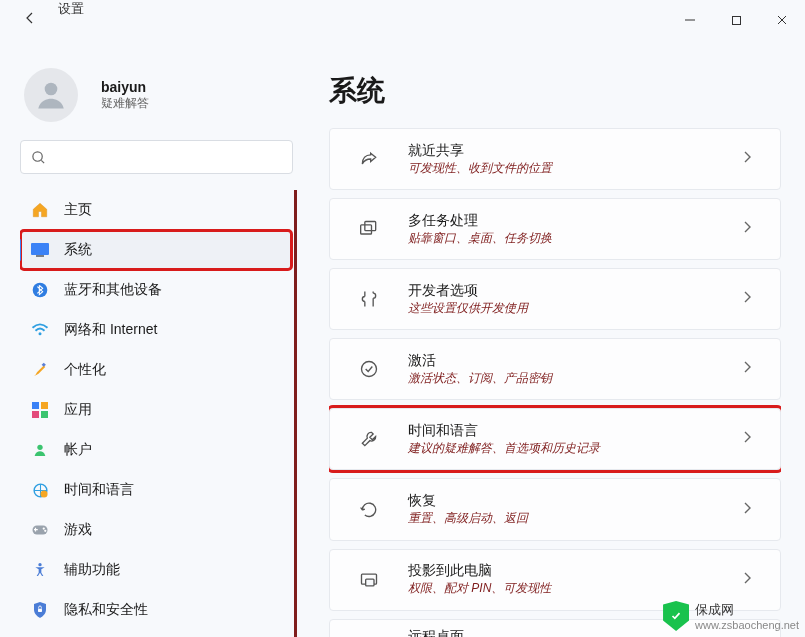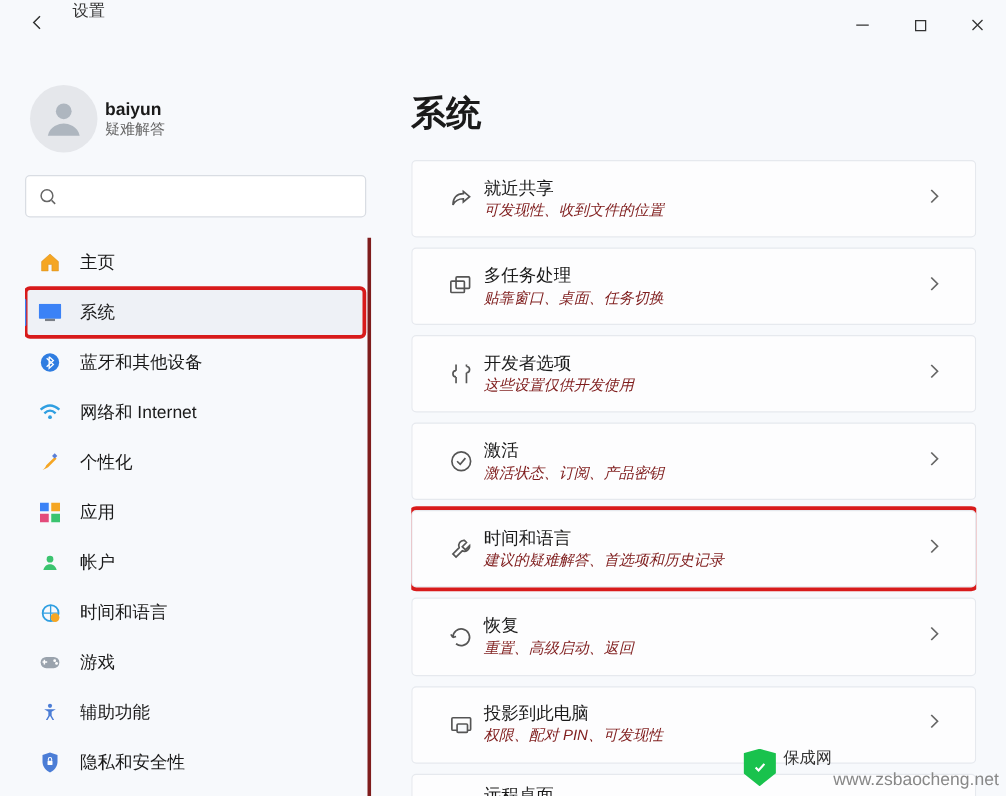--- a/index.html
+++ b/index.html
@@ -36,21 +36,21 @@
   .body-row {
     display:flex;
     height: calc(637px - 48px);
   }
   .sidebar {
     width: 305px;
     padding: 12px 8px 0 20px;
     display:flex; flex-direction:column;
   }
   .account {
-    display:flex; align-items:center; gap:6px; padding:8px 4px 18px 4px;
+    display:flex; align-items:center; gap:23px; padding:8px 4px 18px 4px;
   }
   .avatar {
     width:54px; height:54px; border-radius:50%;
     background: #e5e7eb; display:flex; align-items:center; justify-content:center;
     color:#9aa3ad;
   }
   .acct-name { font-size:14px; font-weight:600; }
   .acct-sub { font-size:12px; color:#666; }
   .searchbox {
     display:flex; align-items:center;
@@ -101,21 +101,21 @@
     height: 520px;
     overflow:hidden;
   }
   .card {
     background:#fdfdfe;
     border:1px solid #e6e9ee;
     border-radius:4px;
     display:flex; align-items:center;
     padding:0 28px;
     height:64px;
-    gap:7px;
+    gap:28px;
     position:relative;
   }
   .card.tight { height:62px; }
   .card .ico { width:22px; color:#555; display:flex; justify-content:center; }
   .card-titles { display:flex; flex-direction:column; }
   .card-title { font-size:14px; }
   .card-sub { font-size:12px; color:#7f1d1d;font-style:italic; }
   .chev {
     margin-left:auto; color:#666;
   }
@@ -127,21 +127,21 @@
   .watermark {
     position:absolute; right:6px; bottom:6px;
     display:flex; align-items:center; gap:6px;
     font-size:13px; color:#333;
   }
   .watermark .shield {
     width:26px; height:30px; background:#19c24d; border-radius:4px;
     display:flex; align-items:center; justify-content:center; color:#fff;
     clip-path: polygon(50% 0, 100% 12%, 100% 65%, 50% 100%, 0 65%, 0 12%);
   }
-  .watermark-sub { font-size:14px; color:#888; display:block;margin-left:40px; }
+  .watermark-sub { font-size:11px; color:#888; display:block; }
   .nav-item, .card, .win-btn, .back-btn, .searchbox, .account { cursor:default; }
 </style>
 </head>
 <body>
 
 <div class="titlebar">
   <div class="back-btn">
     <svg width="16" height="16" viewBox="0 0 16 16" fill="none" stroke="#333" stroke-width="1.2">
         <path d="M10 3 L5 8 L10 13"></path>
       </svg>

